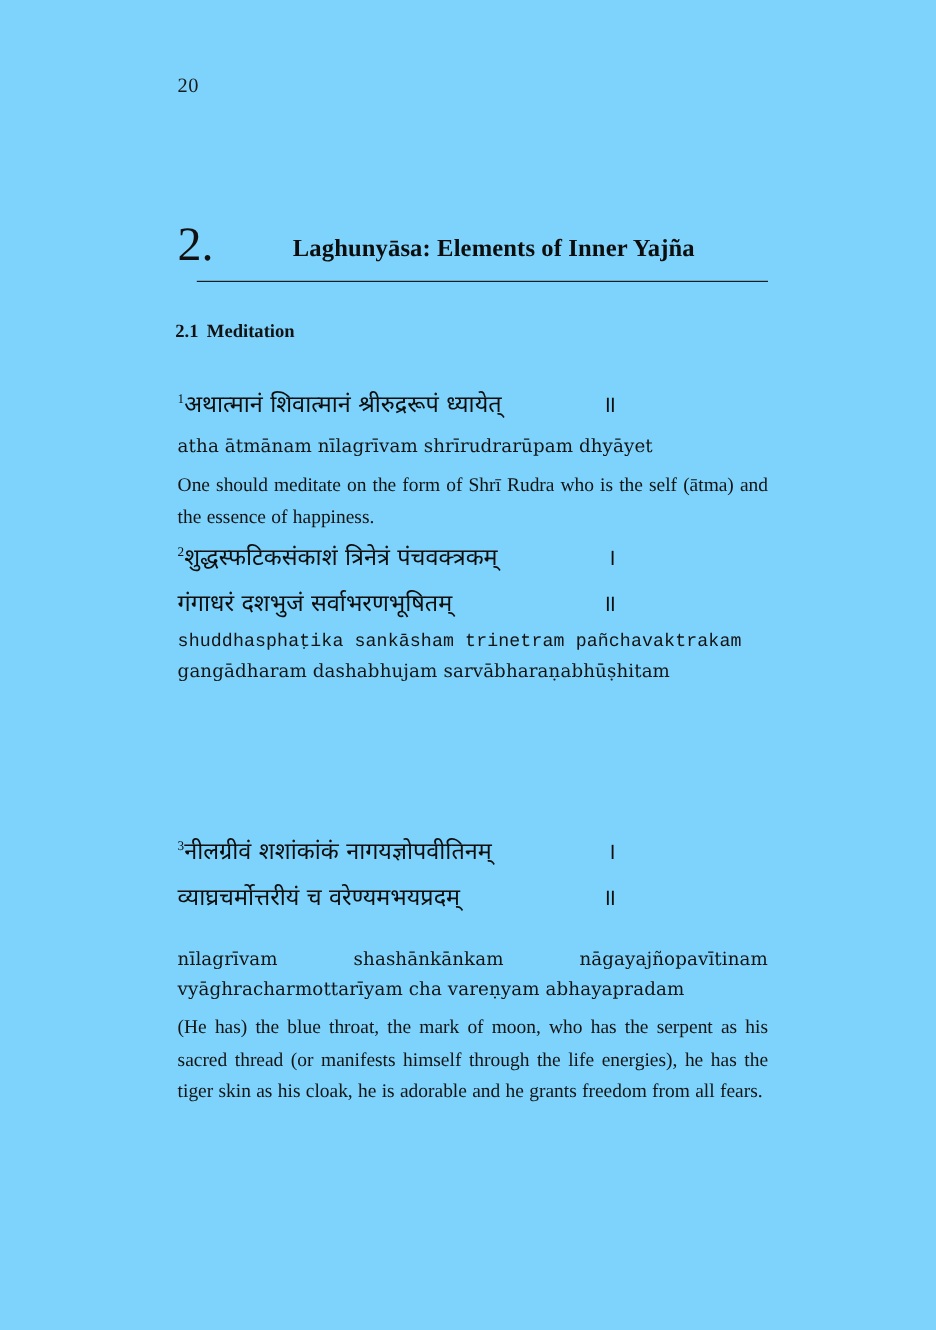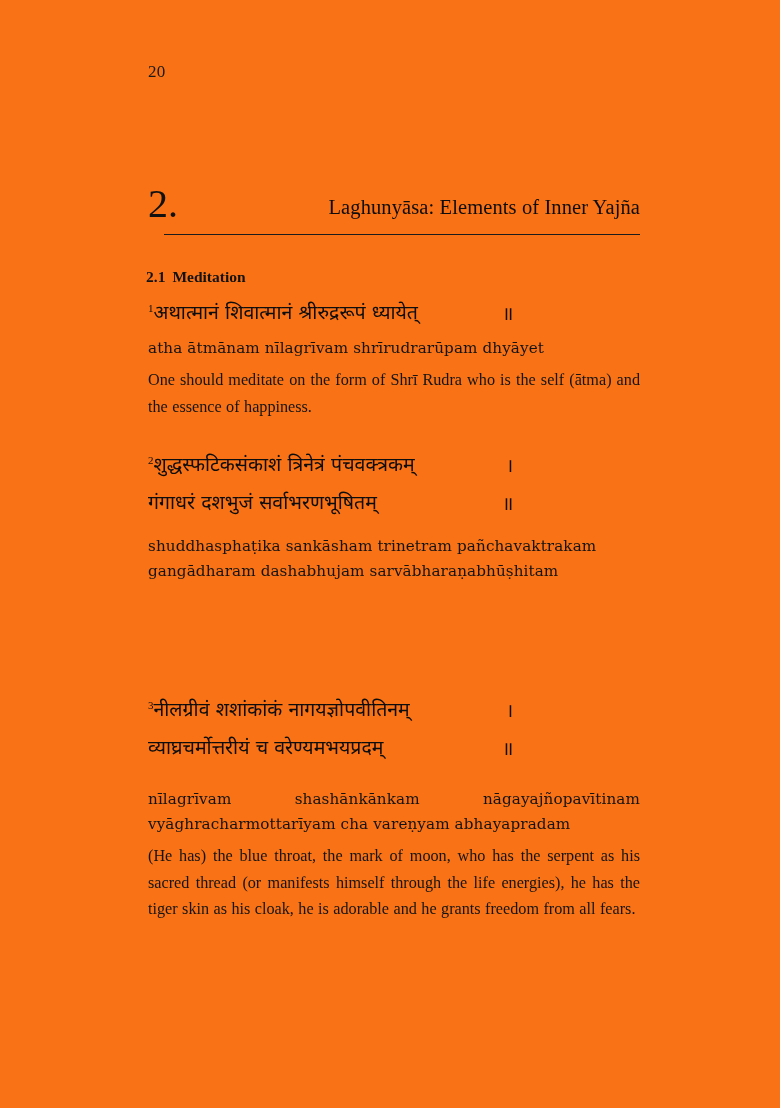--- a/index.html
+++ b/index.html
@@ -14,21 +14,21 @@
     font-family: "Liberation Serif", "DejaVu Serif", serif;
     color: #141414;
     overflow: hidden;
   }
 
   .page {
     position: absolute;
     left: 0; top: 0;
     width: 780px;
     height: 1108px;
-    background: #f97316;
+    background: #7dd3fc;
   }
 
   
   .folio {
     position: absolute;
     left: 148px;
     top: 62px;
     font-size: 17px;
     letter-spacing: 0.3px;
     color: #1a1a1a;
@@ -49,23 +49,23 @@
     font-size: 40px;
     line-height: 1;
     color: #111111;
     font-family: "Liberation Serif", "DejaVu Serif", serif;
   }
   .chapter-title {
     position: absolute;
     left: 96px;
     top: 10px;
     width: 396px;
-    text-align: right;
+    text-align: left;
     font-size: 20.5px;
-    font-weight: normal;
+    font-weight: bold;
     letter-spacing: 0.1px;
     color: #0d0d0d;
     white-space: nowrap;
   }
   .chapter-rule {
     position: absolute;
     left: 16px;
     top: 48px;
     width: 476px;
     height: 0;
@@ -144,39 +144,39 @@
   <div class="chapter-head">
     <div class="chapter-number">2.</div>
     <div class="chapter-title">Laghunyāsa: Elements of Inner Yajña</div>
     <div class="chapter-rule"></div>
   </div>
 
   <div class="section-head">
     <span class="section-num">2.1</span><span>Meditation</span>
   </div>
 
-  <div class="verse-group" style="top:294px;">
+  <div class="verse-group" style="top:318px;">
     <div class="sloka-line">
       <span class="verse-marker">1</span><span class="sloka-text">अथात्मानं शिवात्मानं श्रीरुद्ररूपं ध्यायेत्</span>
       <span class="danda" style="left:354px;">॥</span>
     </div>
     <div class="translit" style="margin-top:4px;">atha ātmānam nīlagrīvam shrīrudrarūpam dhyāyet</div>
     <div class="translation" style="margin-top:6px;">One should meditate on the form of Shrī Rudra who is the self (ātma) and the essence of happiness.</div>
   </div>
 
   <div class="verse-group" style="top:446px;">
     <div class="sloka-line">
       <span class="verse-marker">2</span><span class="sloka-text">शुद्धस्फटिकसंकाशं त्रिनेत्रं पंचवक्त्रकम्</span>
       <span class="danda" style="left:358px;">।</span>
     </div>
     <div class="sloka-line">
       <span class="sloka-text">गंगाधरं दशभुजं सर्वाभरणभूषितम्</span>
       <span class="danda" style="left:354px;">॥</span>
     </div>
-    <div class="translit" style="margin-top:12px;">shuddhasphaṭika sankāsham trinetram pañchavaktrakam</div>
+    <div class="translit" style="margin-top:0;font-family:Liberation Mono, monospace;">shuddhasphaṭika sankāsham trinetram pañchavaktrakam</div>
     <div class="translit">gangādharam dashabhujam sarvābharaṇabhūṣhitam</div>
   </div>
 
   <div class="verse-group" style="top:691px;">
     <div class="sloka-line">
       <span class="verse-marker">3</span><span class="sloka-text">नीलग्रीवं शशांकांकं नागयज्ञोपवीतिनम्</span>
       <span class="danda" style="left:358px;">।</span>
     </div>
     <div class="sloka-line">
       <span class="sloka-text">व्याघ्रचर्मोत्तरीयं च वरेण्यमभयप्रदम्</span>

